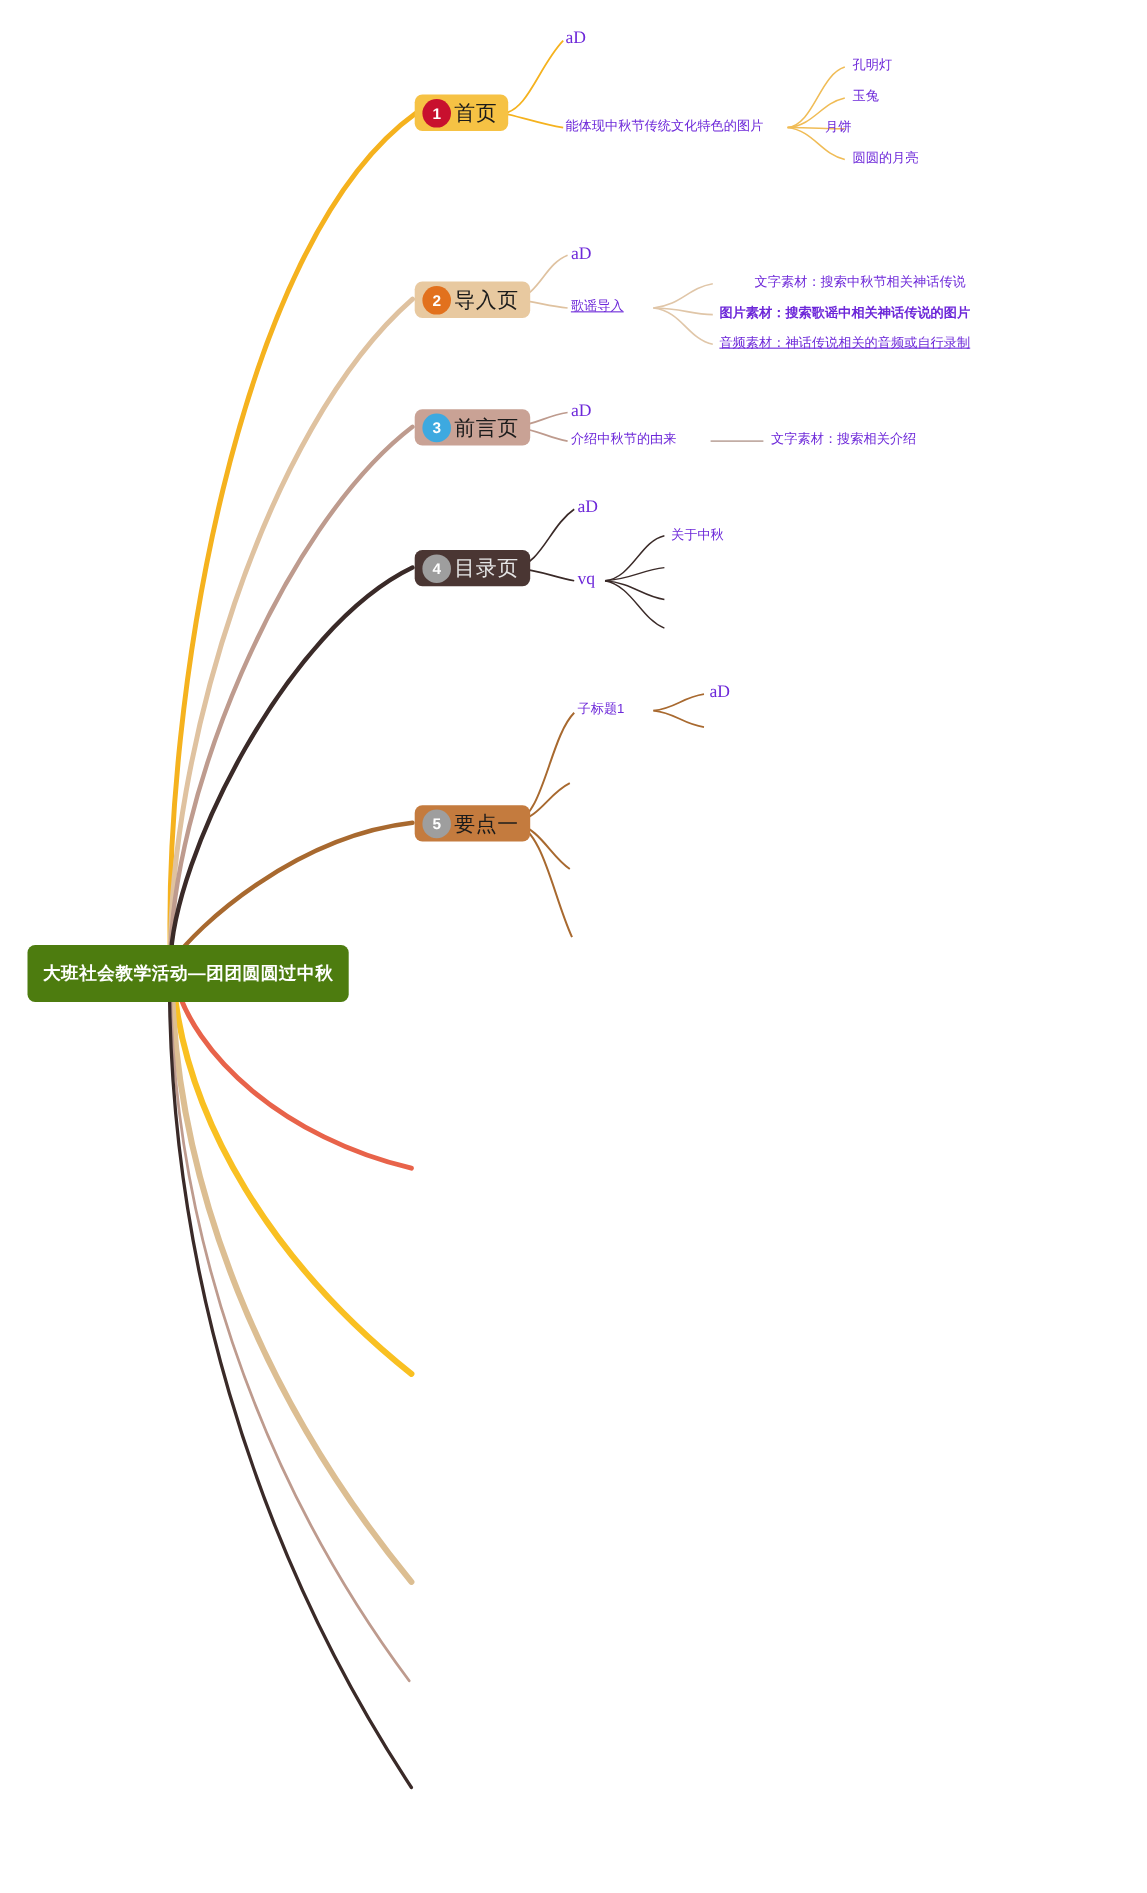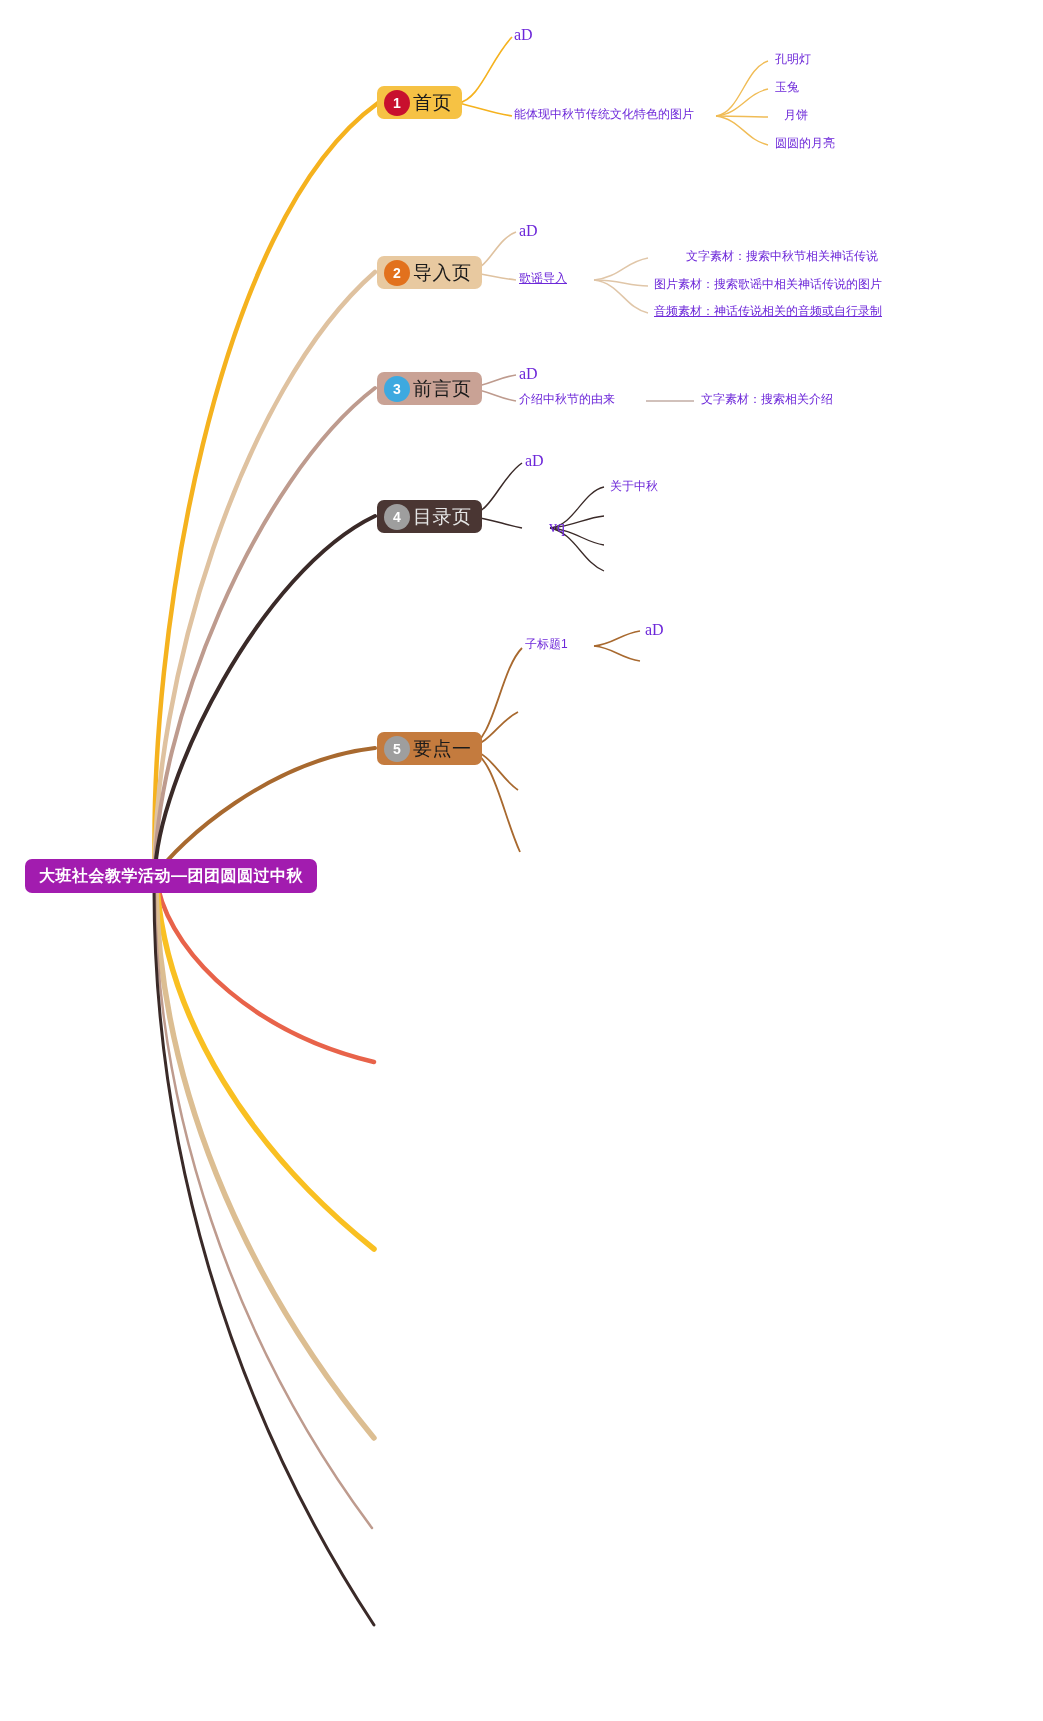--- a/index.html
+++ b/index.html
@@ -8,22 +8,22 @@
   #wires{position:absolute;left:0;top:0;width:1043px;height:1721px;}
 
   
   .node{position:absolute;display:flex;align-items:center;border-radius:7px;
         box-sizing:border-box;white-space:nowrap;}
   .node .badge{width:26px;height:26px;border-radius:50%;display:flex;
         align-items:center;justify-content:center;font-size:14px;
         font-weight:bold;color:#fff;margin-right:3px;flex:0 0 auto;}
   .node .ntext{font-size:19px;color:#1b1b1b;letter-spacing:.5px;}
 
-  #root-node{position:absolute;left:25px;top:859px;height:34px;
-        background:#a21caf;border-radius:7px;display:flex;align-items:center;
+  #root-node{position:absolute;left:25px;top:859px;height:52px;
+        background:#4d7c0f;border-radius:7px;display:flex;align-items:center;
         justify-content:center;padding:0 14px;}
   #root-node .ntext{color:#ffffff;font-size:16px;font-weight:bold;letter-spacing:.5px;}
 
   
   .leaf{position:absolute;white-space:nowrap;color:#6d28d9;}
   .leaf.zh{font-size:12px;}
   .leaf.en{font-size:16px;font-family:"Liberation Serif","DejaVu Serif",serif;}
 </style>
 </head>
 <body>
@@ -81,47 +81,47 @@
   </div>
 
   <div class="node" style="left:377px;top:86px;height:33px;padding:0 10px 0 7px;background:#F6C244;">
     <span class="badge" style="background:#C8102E;">1</span>
     <span class="ntext">首页</span>
   </div>
   <div class="leaf en" style="left:514px;top:26px;">aD</div>
   <div class="leaf zh" style="left:514px;top:106px;">能体现中秋节传统文化特色的图片</div>
   <div class="leaf zh" style="left:775px;top:51px;">孔明灯</div>
   <div class="leaf zh" style="left:775px;top:79px;">玉兔</div>
-  <div class="leaf zh" style="left:784px;top:107px;">月饼</div>
+  <div class="leaf zh" style="left:750px;top:107px;">月饼</div>
   <div class="leaf zh" style="left:775px;top:135px;">圆圆的月亮</div>
 
   <div class="node" style="left:377px;top:256px;height:33px;padding:0 10px 0 7px;background:#E8C9A0;">
     <span class="badge" style="background:#E2711D;">2</span>
     <span class="ntext">导入页</span>
   </div>
   <div class="leaf en" style="left:519px;top:222px;">aD</div>
   <div class="leaf zh" style="left:519px;top:270px;text-decoration:underline;">歌谣导入</div>
   <div class="leaf zh" style="left:686px;top:248px;">文字素材：搜索中秋节相关神话传说</div>
-  <div class="leaf zh" style="left:654px;top:276px;">图片素材：搜索歌谣中相关神话传说的图片</div>
+  <div class="leaf zh" style="left:654px;top:276px;font-weight:bold;">图片素材：搜索歌谣中相关神话传说的图片</div>
   <div class="leaf zh" style="left:654px;top:303px;text-decoration:underline;">音频素材：神话传说相关的音频或自行录制</div>
 
   <div class="node" style="left:377px;top:372px;height:33px;padding:0 10px 0 7px;background:#C9A295;">
     <span class="badge" style="background:#3DA9E0;">3</span>
     <span class="ntext">前言页</span>
   </div>
   <div class="leaf en" style="left:519px;top:365px;">aD</div>
   <div class="leaf zh" style="left:519px;top:391px;">介绍中秋节的由来</div>
   <div class="leaf zh" style="left:701px;top:391px;">文字素材：搜索相关介绍</div>
 
   <div class="node" style="left:377px;top:500px;height:33px;padding:0 10px 0 7px;background:#4A3633;">
     <span class="badge" style="background:#9E9E9E;">4</span>
     <span class="ntext" style="color:#e5e5e5;">目录页</span>
   </div>
   <div class="leaf en" style="left:525px;top:452px;">aD</div>
-  <div class="leaf en" style="left:525px;top:518px;margin-left:24px;">vq</div>
+  <div class="leaf en" style="left:525px;top:518px;">vq</div>
   <div class="leaf zh" style="left:610px;top:478px;">关于中秋</div>
   <div class="leaf zh" style="left:610px;top:507px;min-width:10px;min-height:16px;"></div>
   <div class="leaf zh" style="left:610px;top:536px;min-width:10px;min-height:16px;"></div>
   <div class="leaf zh" style="left:610px;top:562px;min-width:10px;min-height:16px;"></div>
 
   <div class="node" style="left:377px;top:732px;height:33px;padding:0 10px 0 7px;background:#C47B3E;">
     <span class="badge" style="background:#9E9E9E;">5</span>
     <span class="ntext">要点一</span>
   </div>
   <div class="leaf zh" style="left:525px;top:636px;">子标题1</div>

